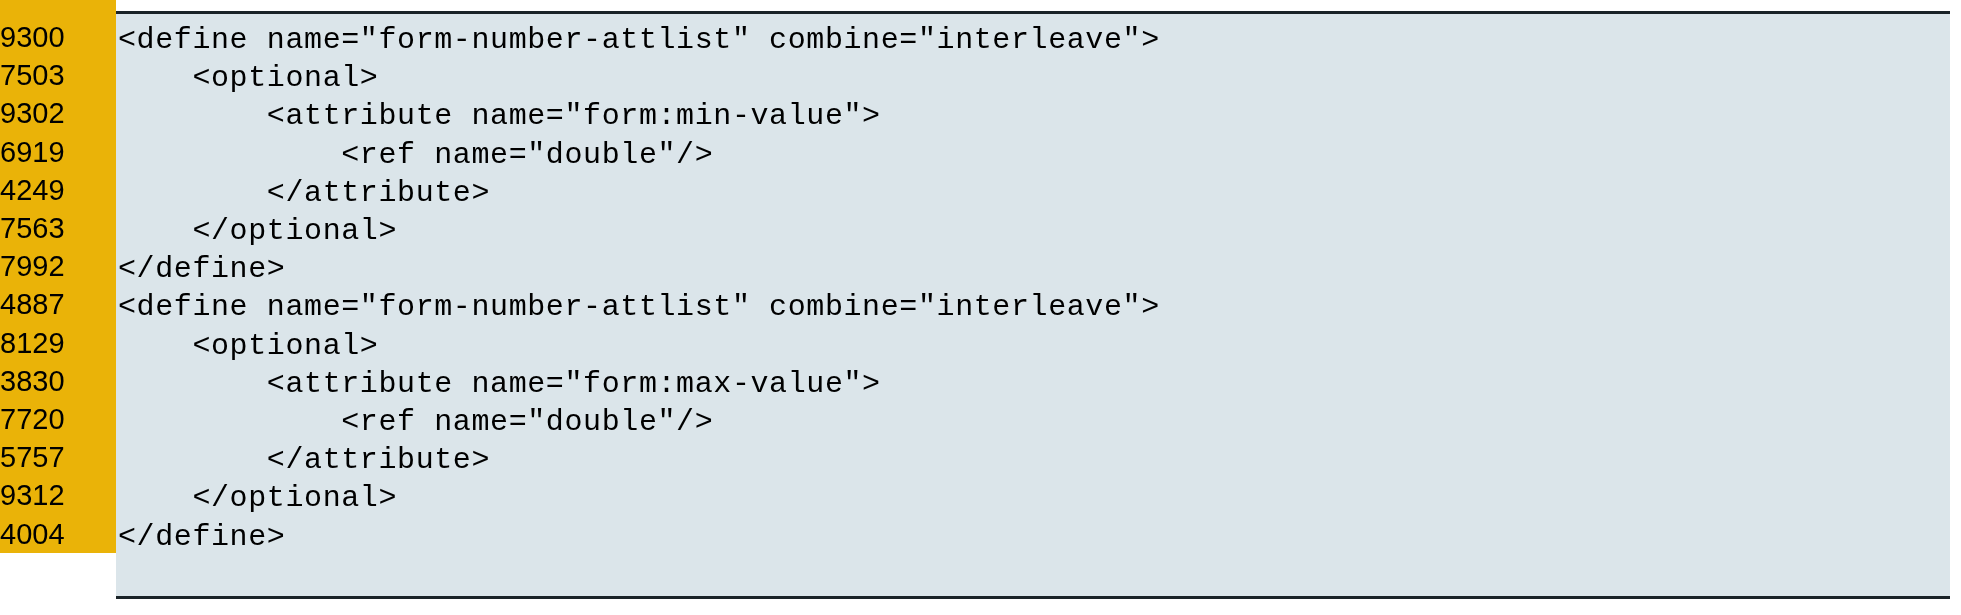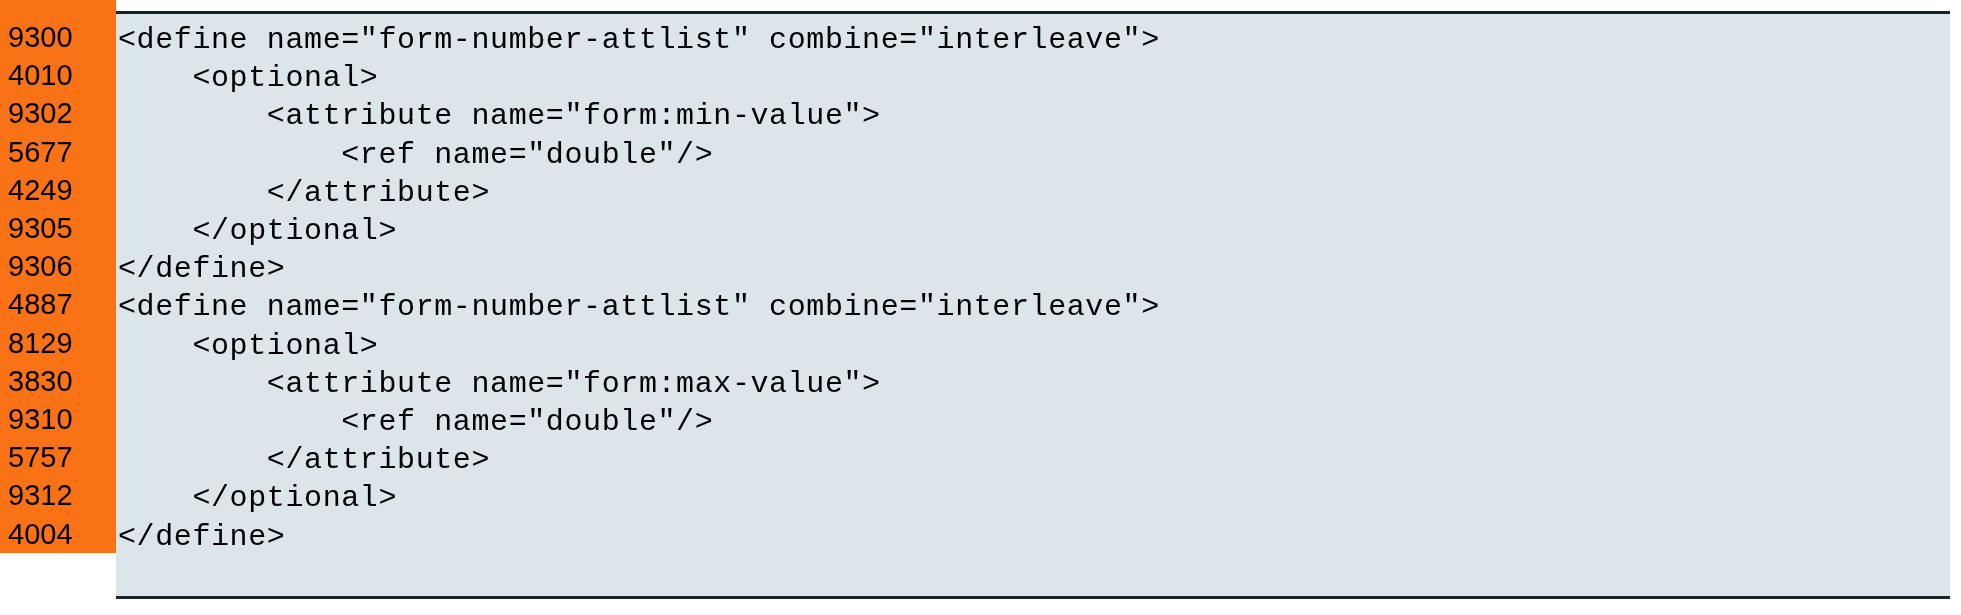--- a/index.html
+++ b/index.html
@@ -21,23 +21,22 @@
     display: flex;
     align-items: flex-start;
     box-sizing: border-box;
   }
 
   
   .gutter {
     width: 116px;
     box-sizing: border-box;
     padding-top: 18px;
-    padding-left: 8px;
     flex: 0 0 116px;
-    background: #f97316;
+    background: #eab308;
   }
   .lineno {
     font-family: "Liberation Sans", sans-serif;
     font-size: 29px;
     line-height: 38.2px;
     color: #000000;
     letter-spacing: 0px;
     white-space: pre;
   }
 
@@ -64,30 +63,30 @@
     letter-spacing: 0.6px;
   }
 </style>
 </head>
 <body>
 
 <div id="listing">
 
   <div class="gutter">
     <div class="lineno">9300</div>
-    <div class="lineno">4010</div>
+    <div class="lineno">7503</div>
     <div class="lineno">9302</div>
-    <div class="lineno">5677</div>
+    <div class="lineno">6919</div>
     <div class="lineno">4249</div>
-    <div class="lineno">9305</div>
-    <div class="lineno">9306</div>
+    <div class="lineno">7563</div>
+    <div class="lineno">7992</div>
     <div class="lineno">4887</div>
     <div class="lineno">8129</div>
     <div class="lineno">3830</div>
-    <div class="lineno">9310</div>
+    <div class="lineno">7720</div>
     <div class="lineno">5757</div>
     <div class="lineno">9312</div>
     <div class="lineno">4004</div>
   </div>
 
   <div class="codepanel">
     <div class="codeline">&lt;define name="form-number-attlist" combine="interleave"&gt;</div>
     <div class="codeline">    &lt;optional&gt;</div>
     <div class="codeline">        &lt;attribute name="form:min-value"&gt;</div>
     <div class="codeline">            &lt;ref name="double"/&gt;</div>

